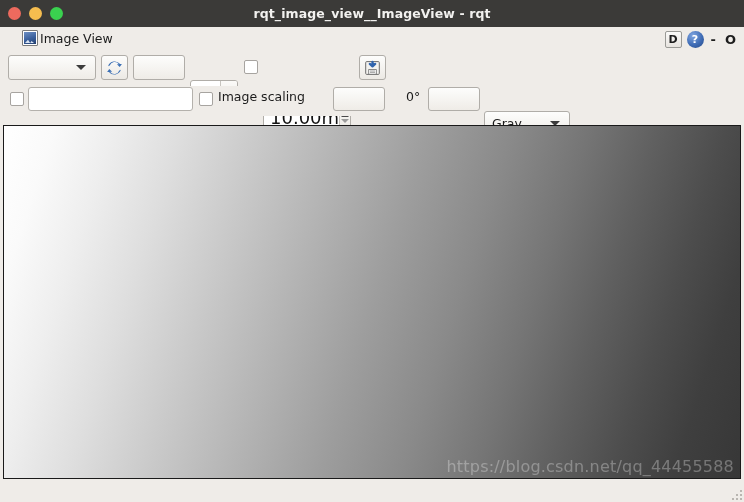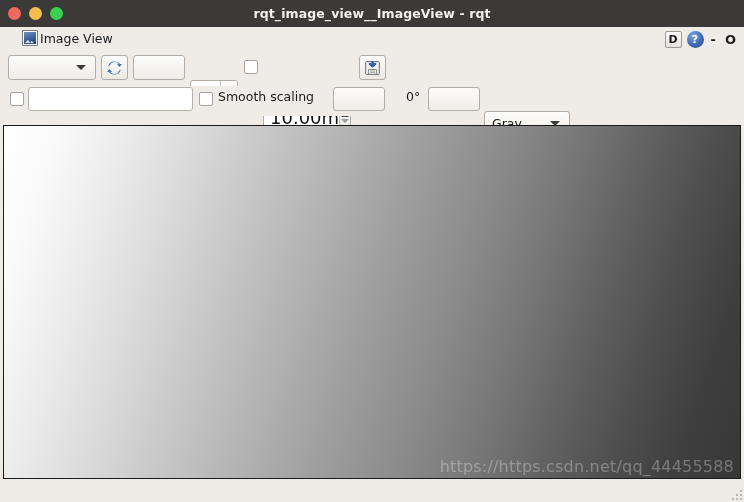--- a/index.html
+++ b/index.html
@@ -390,40 +390,40 @@
   <div class="toolbar row2">
 
     <div class="w checkbox" style="left:10px; top:6px;"></div>
 
     <div class="w lineedit" style="left:28px; top:1px; width:165px; height:24px;">
       <span></span>
     </div>
 
     <div class="w checkbox" style="left:199px; top:6px;"></div>
 
-    <div class="w label-static" style="left:218px; top:0px; height:24px;">Smooth scaling</div>
+    <div class="w label-static" style="left:218px; top:0px; height:24px;">Image scaling</div>
 
     <div class="w plainbox" style="left:333px; top:1px; width:52px; height:24px;">
       <span></span>
     </div>
 
     <div class="w label-static" style="left:406px; top:0px; height:24px;">0°</div>
 
     <div class="w plainbox" style="left:428px; top:1px; width:52px; height:24px;">
       <span></span>
     </div>
 
     <div class="w combo" style="left:484px; top:1px; width:86px; height:24px;margin-top:24px;">
       <span class="combo-text">Gray</span>
       <span class="arrow"></span>
     </div>
   </div>
 
   <div class="image-area">
-    <div class="watermark">https://https.csdn.net/qq_44455588</div>
+    <div class="watermark">https://blog.csdn.net/qq_44455588</div>
   </div>
 
   <div class="resize-grip">
     <i style="right:0px; bottom:0px;"></i>
     <i style="right:4px; bottom:0px;"></i>
     <i style="right:8px; bottom:0px;"></i>
     <i style="right:0px; bottom:4px;"></i>
     <i style="right:4px; bottom:4px;"></i>
     <i style="right:0px; bottom:8px;"></i>
   </div>

